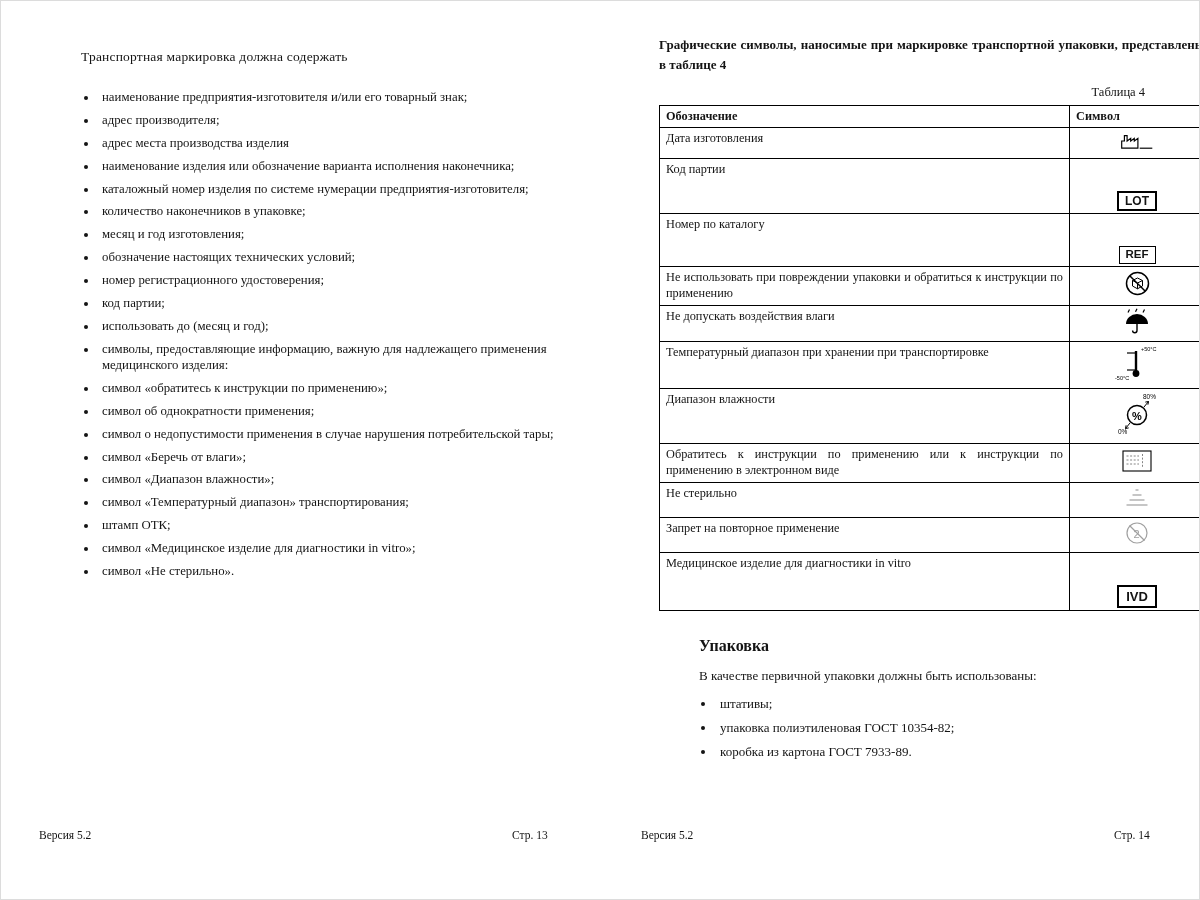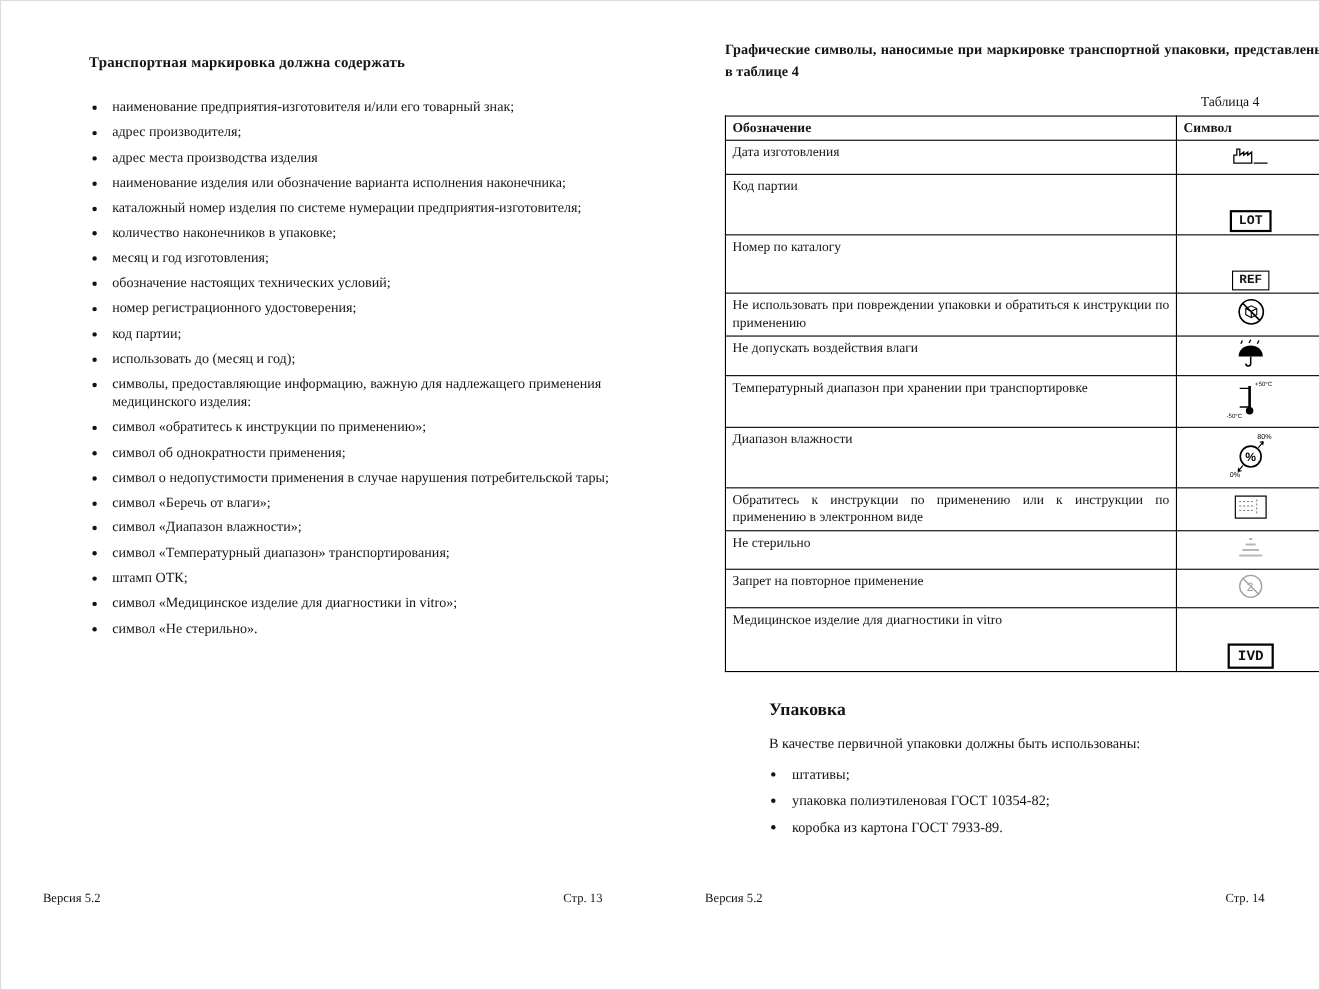--- a/index.html
+++ b/index.html
@@ -1,45 +1,45 @@
 <!DOCTYPE html>
 <html><head>
 <meta charset="utf-8">
 <style>
   html,body{margin:0;padding:0;background:#fff;}
   .sheet{position:relative;width:1200px;height:900px;background:#fff;border:1px solid #dcdcdc;
          box-sizing:border-box;font-family:"Liberation Serif",serif;color:#141414;overflow:hidden;}
 
   
   .left-col{position:absolute;left:80px;top:48px;width:478px;}
-  .left-title{font-size:13.5px;font-weight:bold;margin:0;letter-spacing:.2px;}
+  .left-title{font-size:13.5px;font-weight:normal;margin:0;letter-spacing:.2px;}
   .doc-list{margin:24px 0 0;padding-left:17px;list-style:disc;}
   .doc-list li{font-size:12.8px;line-height:1.28;margin-bottom:6.5px;padding-left:4px;}
 
   
   .right-col{position:absolute;left:640px;top:34px;width:546px;padding-left:18px;}
   .right-intro{margin:0;font-size:13px;font-weight:bold;text-align:justify;line-height:1.55;}
   .table-caption{font-size:12.5px;text-align:right;padding-right:60px;margin:10px 0 5px;}
   .sym-table{width:100%;border-collapse:collapse;}
   .sym-table th,.sym-table td{border:1px solid #000;padding:3px 6px;font-size:12.3px;}
   th.col-designation{text-align:left;font-weight:bold;}
   th.col-symbol{width:122px;text-align:left;font-weight:bold;}
   td.cell-label{text-align:justify;vertical-align:top;line-height:1.3;height:22px;}
   td.cell-symbol{text-align:center;vertical-align:middle;padding:2px 4px;}
-  .sym-box{display:inline-block;border:2px solid #000;padding:0 6px;font-family:Liberation Mono, monospace;
+  .sym-box{display:inline-block;border:2px solid #000;padding:0 6px;font-family:Liberation Sans, sans-serif;
            font-weight:bold;line-height:1.35;margin-top:30px;}
   .sym-box.thin{border-width:1px;}
 
   .packaging{margin-top:26px;padding-left:40px;}
   .packaging-title{font-size:16px;font-weight:bold;margin:0;}
   .packaging-intro{font-size:13px;margin:13px 0 0;}
   .pack-list{margin-top:12px;}
   .pack-list li{font-size:13px;margin-bottom:7px;}
 
-  .footer-item{position:absolute;top:810px;font-size:11.5px;}
+  .footer-item{position:absolute;top:828px;font-size:11.5px;}
 </style>
 </head>
 <body>
 
 <div class="sheet">
 
   <section class="left-col">
     <h2 class="left-title">Транспортная маркировка должна содержать</h2>
     <ul class="doc-list">
         <li>наименование предприятия-изготовителя и/или его товарный знак;</li>

